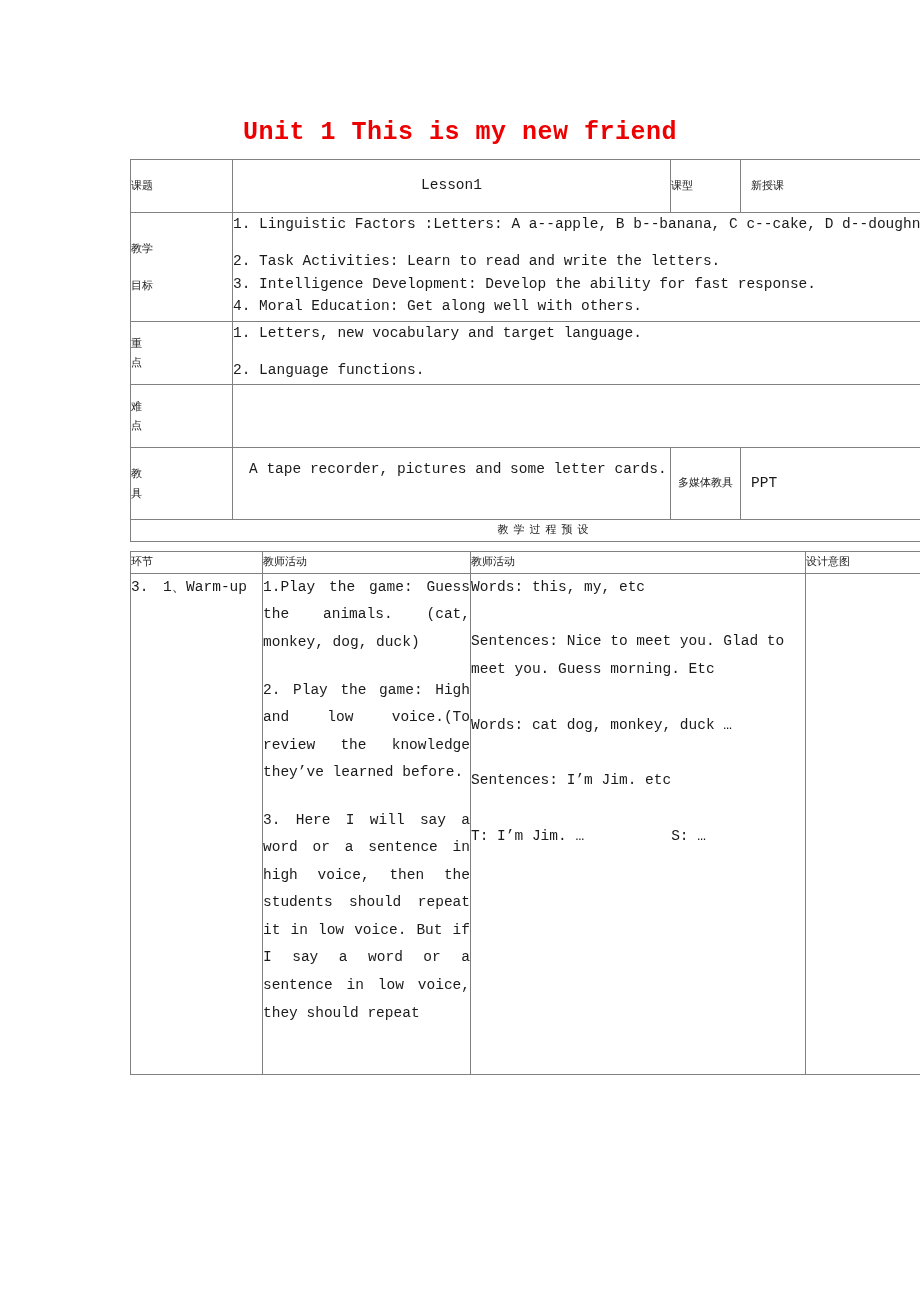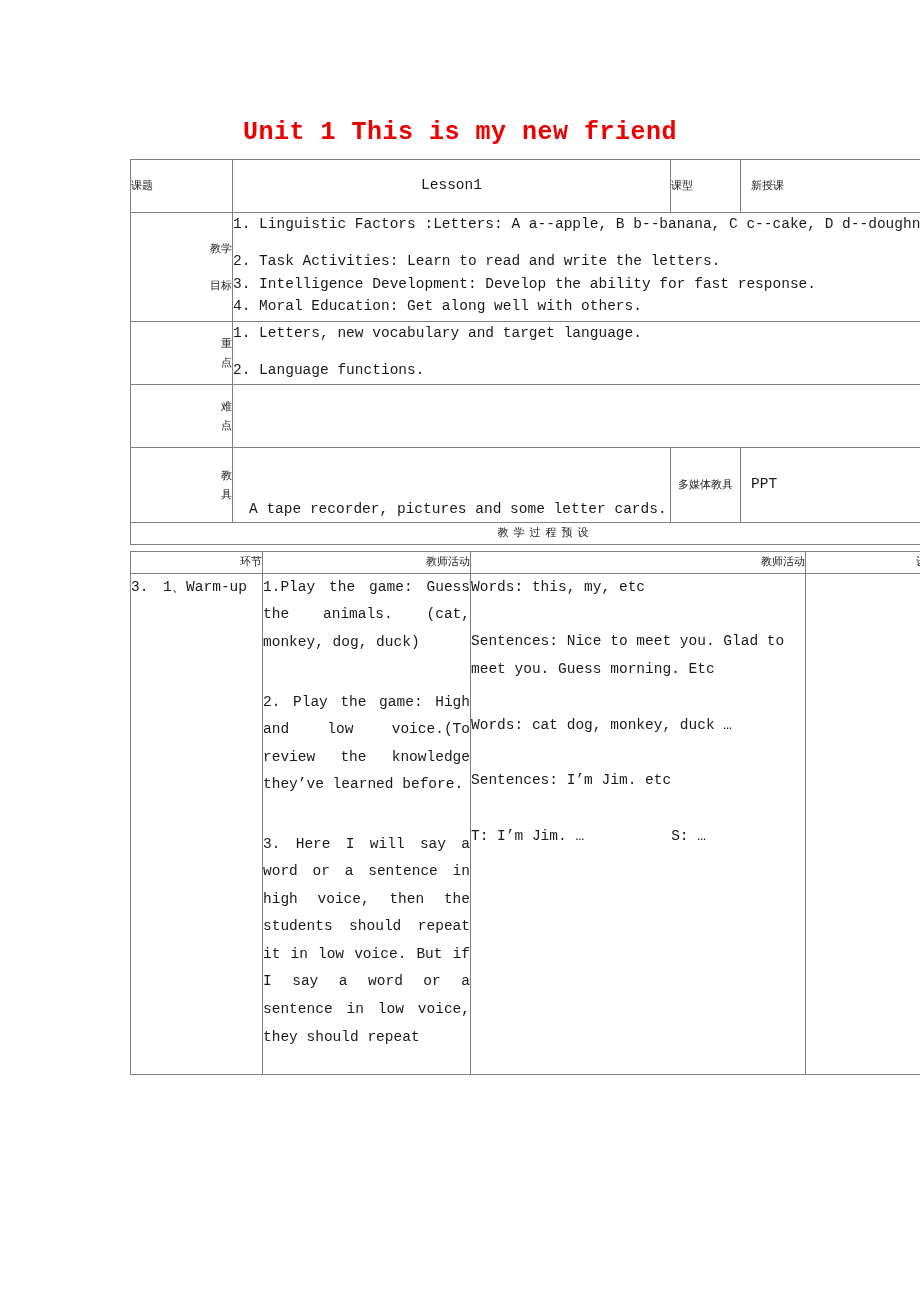--- a/index.html
+++ b/index.html
@@ -56,21 +56,21 @@
     line-height: 1.9;
   }
 
   .cjk {
     font-family: "DejaVu Sans", "Liberation Sans", sans-serif;
     font-size: 11px;
   }
 
   
   .label-cell {
-    text-align: right;
+    text-align: left;
     vertical-align: middle;
     padding: 4px 0;
   }
   .label-cell .line {
     display: block;
     line-height: 1.75;
   }
   .label-left {
     text-align: left;
     padding-left: 8px;
@@ -95,31 +95,30 @@
     display: block;
     white-space: nowrap;
     line-height: 1.55;
   }
   .kp-line.gap { margin-top: 15px; }
 
   .aids-text {
     display: block;
     text-indent: 16px;
     line-height: 1.75;
-    margin-top: 40px;
   }
 
   .banner {
     text-align: center;
     letter-spacing: 5px;
     padding: 2px 0 3px 0;
   }
 
   .col-head {
-    text-align: right;
+    text-align: left;
     padding: 4px 0 5px 0;
   }
 
   
   .proc-body td {
     vertical-align: top;
   }
   .seg-cell {
     padding: 8px 4px 0 6px;
     white-space: nowrap;
@@ -128,21 +127,21 @@
     padding: 8px 8px 0 6px;
     text-align: justify;
     text-justify: inter-word;
     line-height: 2.25;
   }
   .teacher-cell p {
     margin: 0 0 0 0;
     text-align: justify;
     text-align-last: left;
   }
-  .teacher-cell p.spaced { margin-top: 32px; }
+  .teacher-cell p.spaced { margin-top: 20px; }
   .teacher-cell p.j-full { text-align: justify; }
 
   .student-cell {
     padding: 9px 8px 0 8px;
     line-height: 1.85;
   }
   .student-cell p {
     margin: 0;
     line-height: 1.9;
   }

